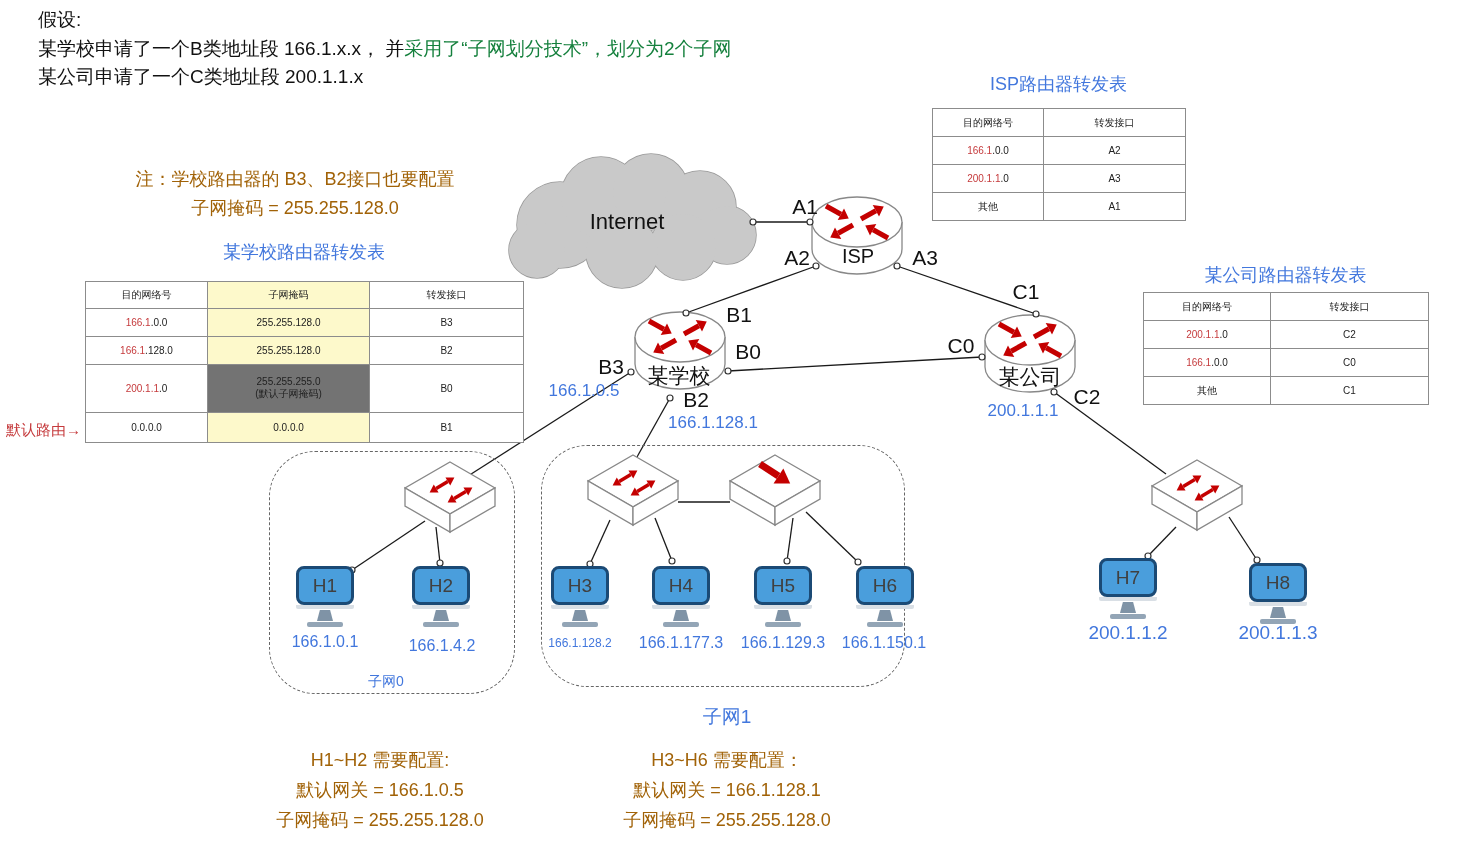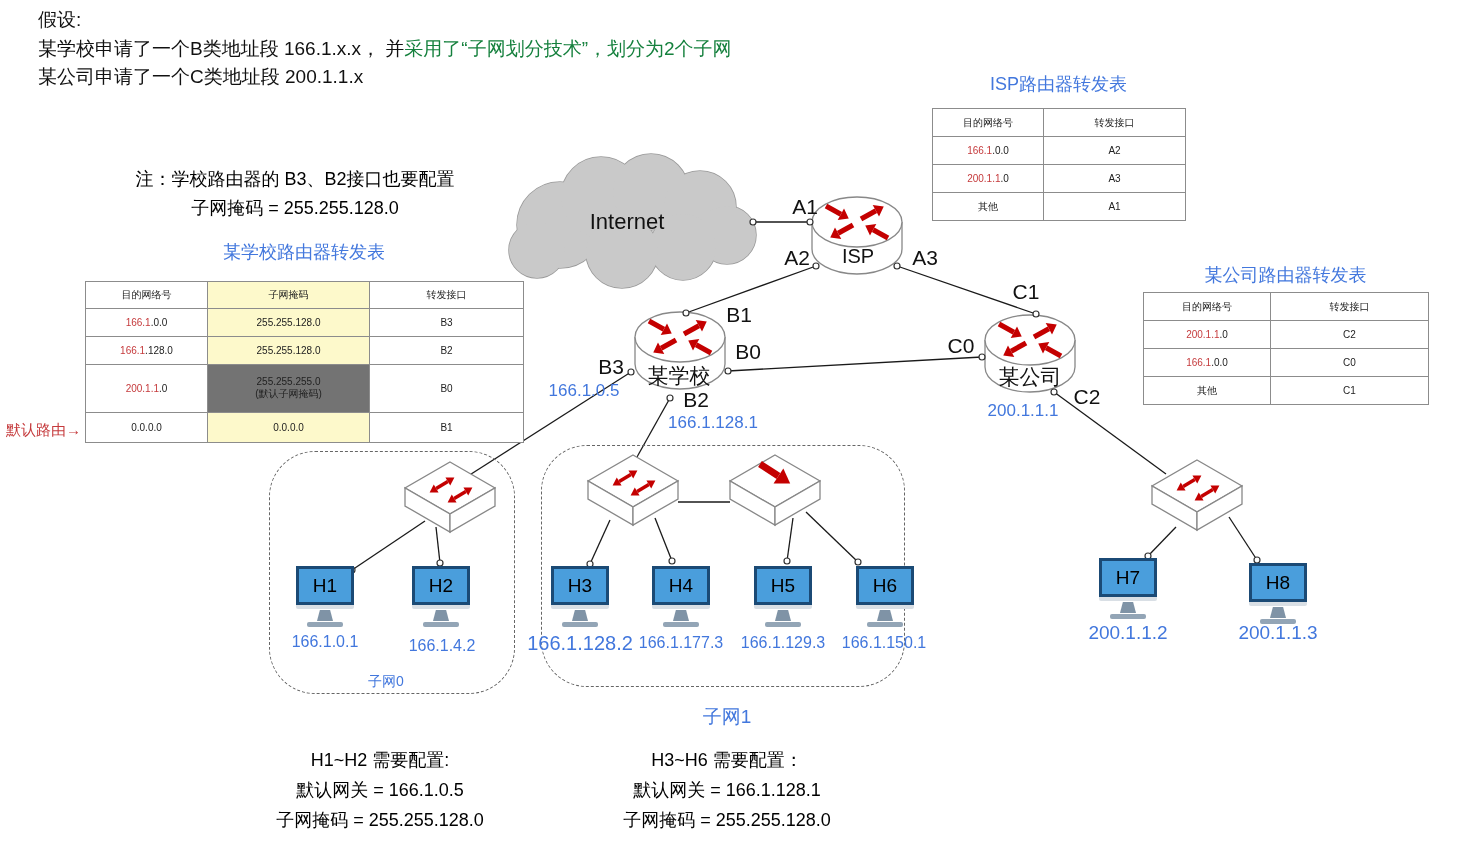--- a/index.html
+++ b/index.html
@@ -1,36 +1,36 @@
 <!DOCTYPE html>
 <html><head>
 <meta charset="utf-8">
 <style>
   html,body{margin:0;padding:0;background:#fff;}
   #canvas{position:relative;width:1467px;height:860px;background:#fff;overflow:hidden;
           font-family:"Liberation Sans","DejaVu Sans",sans-serif;}
   svg.layer{position:absolute;left:0;top:0;width:1467px;height:860px;}
   .abs{position:absolute;white-space:nowrap;}
   .blue{color:#4277dd;}
-  .green{color:#000000;}
+  .green{color:#a16207;}
   .redtx{color:#15803d;}
   .tred{color:#c53a3c;}
   .iface{position:absolute;font-size:21px;color:#111;transform:translate(-50%,-50%);white-space:nowrap;}
   .devlbl{position:absolute;font-size:20px;color:#111;transform:translate(-50%,-50%);white-space:nowrap;}
   .iplbl{position:absolute;font-size:17px;transform:translate(-50%,-50%);white-space:nowrap;}
   .title{position:absolute;font-size:18px;text-align:center;}
   .tbl{position:absolute;border-collapse:collapse;background:#fff;font-size:10px;color:#222;
        text-align:center;table-layout:fixed;}
   .tbl td{border:1px solid #8c8c8c;padding:2px 4px;overflow:hidden;}
   .yellow-bg{background:#fdf9cb;}
   .pink-bg{background:#737373;}
   .dashbox{position:absolute;border:1.6px dashed #666;border-radius:46px;}
   .host{position:absolute;width:58px;display:flex;flex-direction:column;align-items:center;}
-  .screen{width:52px;height:33px;background:#4a9edc;border:3px solid #1b4a75;border-radius:0;
-          display:flex;align-items:center;justify-content:center;color:#000000;font-size:19px;}
+  .screen{width:52px;height:33px;background:#4a9edc;border:3px solid #1b4a75;border-radius:8px;
+          display:flex;align-items:center;justify-content:center;color:#404040;font-size:19px;}
   .chin{width:58px;height:4px;background:#d9dfe5;border-radius:0 0 2px 2px;}
   .neck{width:16px;height:11px;background:#7f93a6;clip-path:polygon(18% 0,82% 0,100% 100%,0 100%);margin-top:1px;}
   .base{width:36px;height:5px;background:#93a5b6;border-radius:2px;margin-top:1px;}
   .assume{position:absolute;left:38px;top:6px;font-size:19px;color:#111;line-height:28.5px;}
   .note-lines{text-align:center;line-height:29px;font-size:18px;}
   .cfg{position:absolute;text-align:center;font-size:18px;line-height:30px;transform:translateX(-50%);}
 </style>
 </head>
 <body>
 
@@ -333,21 +333,21 @@
     <div class="screen">
         <span>H8</span>
       </div>
     <div class="chin"></div>
       <div class="neck"></div>
       <div class="base"></div>
   </div>
 
   <div class="iplbl blue" style="left:325px;top:642px;font-size:16px;">166.1.0.1</div>
   <div class="iplbl blue" style="left:442px;top:646px;font-size:16px;">166.1.4.2</div>
-  <div class="iplbl blue" style="left:580px;top:643px;font-size:20px;">166.1.128.2</div>
+  <div class="iplbl blue" style="left:580px;top:643px;font-size:12px;">166.1.128.2</div>
   <div class="iplbl blue" style="left:681px;top:643px;font-size:16px;">166.1.177.3</div>
   <div class="iplbl blue" style="left:783px;top:643px;font-size:16px;">166.1.129.3</div>
   <div class="iplbl blue" style="left:884px;top:643px;font-size:16px;">166.1.150.1</div>
   <div class="iplbl blue" style="left:1128px;top:633px;font-size:19px;">200.1.1.2</div>
   <div class="iplbl blue" style="left:1278px;top:633px;font-size:19px;">200.1.1.3</div>
 
   <div class="iplbl blue" style="left:386px;top:682px;font-size:14px;">子网0</div>
   <div class="iplbl blue" style="left:727px;top:717px;font-size:19px;">子网1</div>
 
   <div class="cfg green" style="left:380px;top:745px;">

